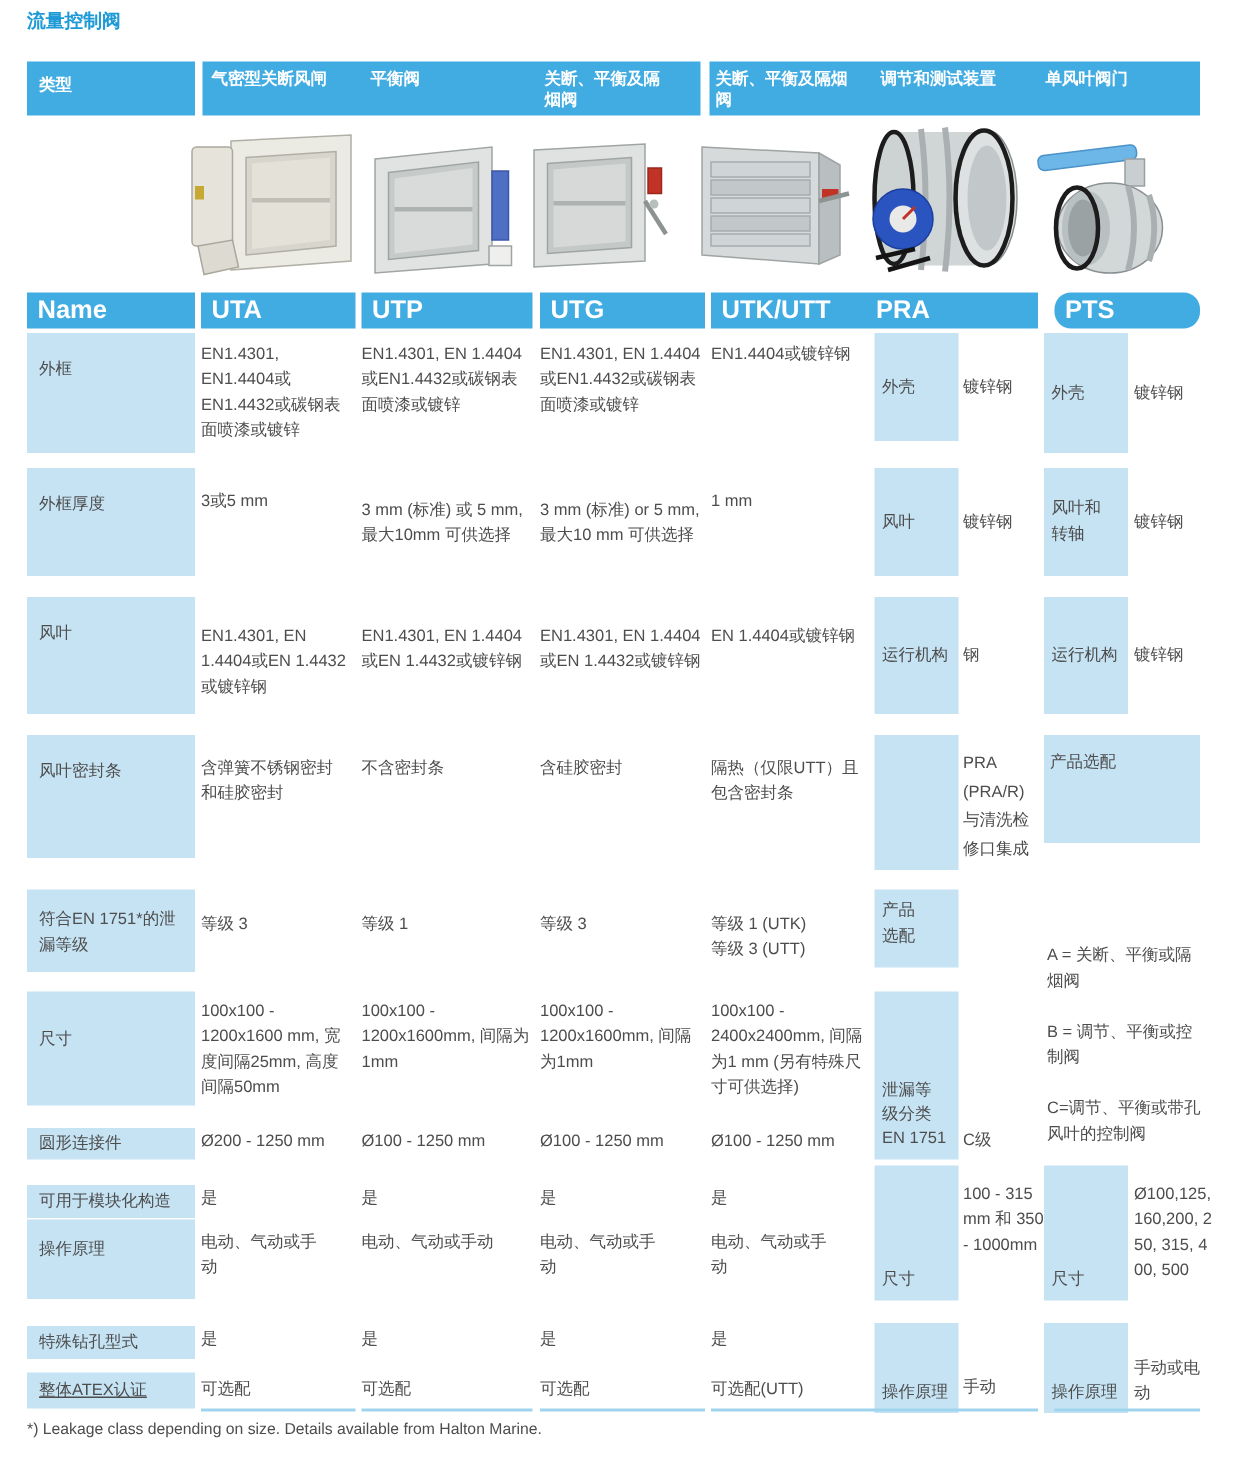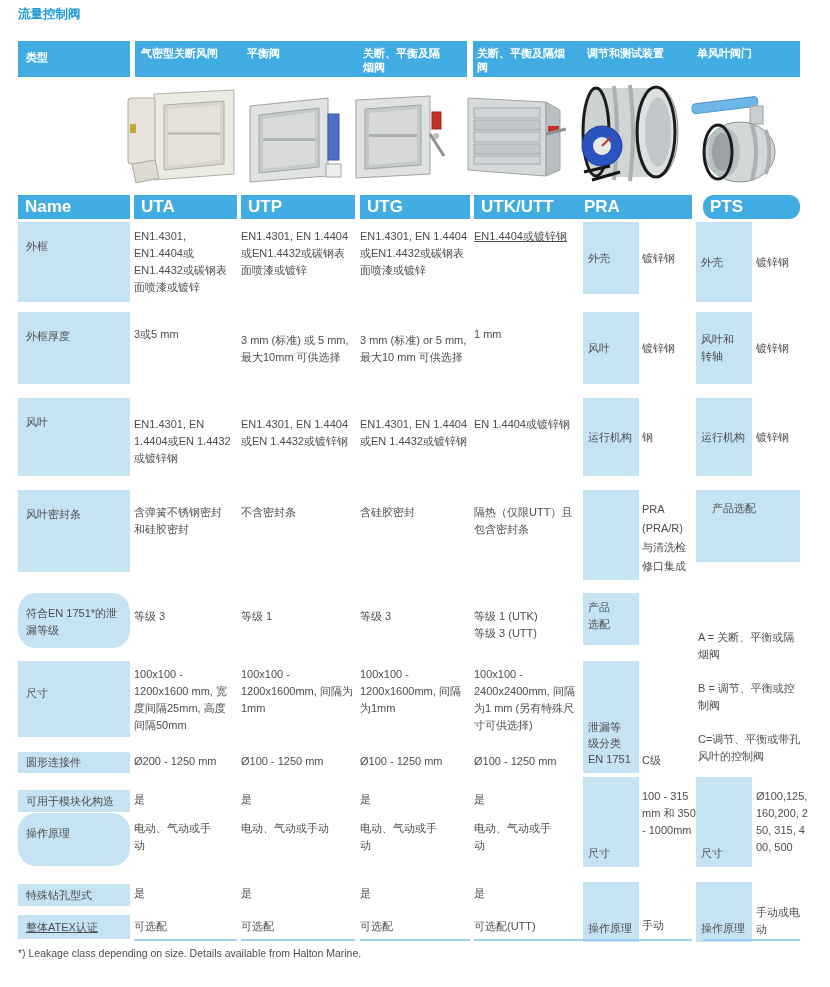--- a/index.html
+++ b/index.html
@@ -8,21 +8,21 @@
   .abs{position:absolute;box-sizing:border-box;}
   .title{font-size:12.5px;font-weight:bold;color:#1e9ad6;}
   .bar{position:absolute;box-sizing:border-box;background:#41ace2;color:#fff;font-weight:bold;}
   .typebar{font-size:11px;line-height:14px;padding-top:5px;}
   .th{position:absolute;top:5px;white-space:normal;}
   .namebar{font-size:17px;line-height:24px;padding-left:7px;}
   .cell{position:absolute;box-sizing:border-box;font-size:11px;line-height:17px;
         color:#4d4d4d;white-space:pre-line;}
   .lbl{background:#c6e3f4;padding:16px 6px 0 8px;}
   .lbl.pt24{padding-top:24px;}
-  .lbl.pt12{padding-top:12px;border-radius:18px;}
+  .lbl.pt12{padding-top:12px;}
   .lbl.short{display:flex;align-items:center;padding:0 6px 0 8px;}
   .slbl{background:#c6e3f4;padding:4px 4px 0 5px;}
   .slbl.mid{display:flex;align-items:center;padding:0 4px 0 5px;}
   .slbl.bot{display:flex;align-items:flex-end;padding:0 4px 6px 5px;line-height:16px;}
   .sval.mid{display:flex;align-items:center;}
   .sval.bot{display:flex;align-items:flex-end;padding-bottom:8px;}
   .lh19{line-height:19px;}
   .brkall{word-break:break-all;}
   .uline{position:absolute;height:2px;background:#9fd4ef;}
   .foot{font-size:10.5px;color:#4d4d4d;}
@@ -145,21 +145,21 @@
   <div class="cell lbl pt24" style="left:18px;top:661px;width:112px;height:76px;">尺寸</div>
   <div class="cell lbl short" style="left:18px;top:752px;width:112px;height:21px;text-align:center;">圆形连接件</div>
   <div class="cell lbl short" style="left:18px;top:790px;width:112px;height:22px;">可用于模块化构造</div>
   <div class="cell lbl pt12" style="left:18px;top:813px;width:112px;height:53px;">操作原理</div>
   <div class="cell lbl short" style="left:18px;top:884px;width:112px;height:22px;">特殊钻孔型式</div>
   <div class="cell lbl short" style="left:18px;top:915px;width:112px;height:24px;text-decoration:underline;">整体ATEX认证</div>
 
   <div class="cell" style="left:134px;top:228px;width:100px;">EN1.4301, EN1.4404或EN1.4432或碳钢表面喷漆或镀锌</div>
   <div class="cell" style="left:241px;top:228px;width:114px;">EN1.4301, EN 1.4404或EN1.4432或碳钢表面喷漆或镀锌</div>
   <div class="cell" style="left:360px;top:228px;width:108px;">EN1.4301, EN 1.4404或EN1.4432或碳钢表面喷漆或镀锌</div>
-  <div class="cell" style="left:474px;top:228px;width:104px;text-decoration:underline;">EN1.4404或镀锌钢</div>
+  <div class="cell" style="left:474px;top:228px;width:104px;">EN1.4404或镀锌钢</div>
 
   <div class="cell" style="left:134px;top:326px;width:100px;">3或5 mm</div>
   <div class="cell" style="left:241px;top:332px;width:114px;">3 mm (标准) 或 5 mm, 最大10mm 可供选择</div>
   <div class="cell" style="left:360px;top:332px;width:108px;">3 mm (标准) or 5 mm, 最大10 mm 可供选择</div>
   <div class="cell" style="left:474px;top:326px;width:104px;">1 mm</div>
 
   <div class="cell" style="left:134px;top:416px;width:100px;">EN1.4301, EN 1.4404或EN 1.4432或镀锌钢</div>
   <div class="cell" style="left:241px;top:416px;width:114px;">EN1.4301, EN 1.4404或EN 1.4432或镀锌钢</div>
   <div class="cell" style="left:360px;top:416px;width:108px;">EN1.4301, EN 1.4404或EN 1.4432或镀锌钢</div>
   <div class="cell" style="left:474px;top:416px;width:104px;">EN 1.4404或镀锌钢</div>
@@ -229,21 +229,21 @@
   <div class="cell slbl bot" style="left:583px;top:882px;width:56px;height:60px;">操作原理</div>
   <div class="cell sval bot" style="left:642px;top:882px;width:54px;height:60px;">手动</div>
 
   <div class="cell slbl mid" style="left:696px;top:222px;width:56px;height:80px;">外壳</div>
   <div class="cell sval mid" style="left:756px;top:222px;width:54px;height:80px;">镀锌钢</div>
   <div class="cell slbl mid" style="left:696px;top:312px;width:56px;height:72px;">风叶和
 转轴</div>
   <div class="cell sval mid" style="left:756px;top:312px;width:54px;height:72px;">镀锌钢</div>
   <div class="cell slbl mid" style="left:696px;top:398px;width:56px;height:78px;">运行机构</div>
   <div class="cell sval mid" style="left:756px;top:398px;width:54px;height:78px;">镀锌钢</div>
-  <div class="cell slbl" style="left:696px;top:490px;width:104px;height:72px;padding:10px 0 0 16px;">产品选配</div>
+  <div class="cell slbl" style="left:696px;top:490px;width:104px;height:72px;padding:10px 0 0 4px;">产品选配</div>
   <div class="cell" style="left:698px;top:612px;width:104px;">
     <div>A = 关断、平衡或隔烟阀</div>
     <div>B = 调节、平衡或控制阀</div>
     <div>C=调节、平衡或带孔风叶的控制阀</div>
   </div>
   <div class="cell slbl bot" style="left:696px;top:777px;width:56px;height:90px;">尺寸</div>
   <div class="cell brkall" style="left:756px;top:788px;width:54px;">Ø100,125,160,200, 250, 315, 400, 500</div>
   <div class="cell slbl bot" style="left:696px;top:882px;width:56px;height:60px;">操作原理</div>
   <div class="cell sval bot" style="left:756px;top:882px;width:54px;height:60px;padding-bottom:4px;">手动或电动</div>
 

